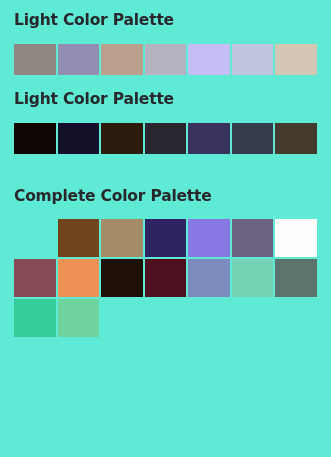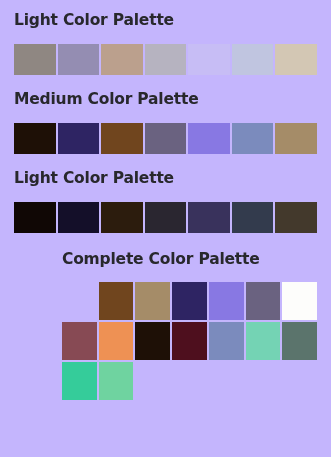--- a/index.html
+++ b/index.html
@@ -10,41 +10,41 @@
   body {
     width: 331px;
     height: 457px;
     font-family: "DejaVu Sans", sans-serif;
     overflow: hidden;
   }
   .page {
     width: 331px;
     height: 457px;
     position: relative;
-    background: #c4b5fd;
+    background: #5eead4;
     box-sizing: border-box;
     padding: 0 14px;
   }
   .section {
     margin: 0;
   }
   .section-title {
     font-family: "DejaVu Sans", sans-serif;
     font-size: 15.5px;
     font-weight: bold;
     color: #28282c;
     letter-spacing: -0.2px;
     margin: 0;
     padding: 0;
     line-height: 20px;
   }
   .sec-light   { padding-top: 10px; }
   .sec-medium  { padding-top: 14px; }
   .sec-dark    { padding-top: 14px; }
-  .sec-complete{ padding-top: 16px; margin-left: 48px; }
+  .sec-complete{ padding-top: 32px; }
 
   .swatch-row {
     display: flex;
     margin-top: 14px;
     gap: 2px;
   }
   .swatch {
     height: 31px;
     flex: 1 1 0;
   }
@@ -74,32 +74,20 @@
         <div class="swatch" title="#8F8782" style="background: rgb(143, 135, 130);"></div>
         <div class="swatch" title="#948DB2" style="background: rgb(148, 141, 178);"></div>
         <div class="swatch" title="#BBA08D" style="background: rgb(187, 160, 141);"></div>
         <div class="swatch" title="#B6B3C0" style="background: rgb(182, 179, 192);"></div>
         <div class="swatch" title="#C7BDF5" style="background: rgb(199, 189, 245);"></div>
         <div class="swatch" title="#C0C5E0" style="background: rgb(192, 197, 224);"></div>
         <div class="swatch" title="#D3C7B4" style="background: rgb(211, 199, 180);"></div>
       </div>
   </div>
 
-  <div class="section sec-medium">
-    <h2 class="section-title">Medium Color Palette</h2>
-    <div class="swatch-row">
-        <div class="swatch" title="#1E1006" style="background: rgb(30, 16, 6);"></div>
-        <div class="swatch" title="#2E2463" style="background: rgb(46, 36, 99);"></div>
-        <div class="swatch" title="#70451E" style="background: rgb(112, 69, 30);"></div>
-        <div class="swatch" title="#6A6280" style="background: rgb(106, 98, 128);"></div>
-        <div class="swatch" title="#8878E3" style="background: rgb(136, 120, 227);"></div>
-        <div class="swatch" title="#7B8BBD" style="background: rgb(123, 139, 189);"></div>
-        <div class="swatch" title="#A58C68" style="background: rgb(165, 140, 104);"></div>
-      </div>
-  </div>
 
   <div class="section sec-dark">
     <h2 class="section-title">Light Color Palette</h2>
     <div class="swatch-row">
         <div class="swatch" title="#100705" style="background: rgb(16, 7, 5);"></div>
         <div class="swatch" title="#140F29" style="background: rgb(20, 15, 41);"></div>
         <div class="swatch" title="#2C1C0D" style="background: rgb(44, 28, 13);"></div>
         <div class="swatch" title="#2A2630" style="background: rgb(42, 38, 48);"></div>
         <div class="swatch" title="#39325C" style="background: rgb(57, 50, 92);"></div>
         <div class="swatch" title="#333B4D" style="background: rgb(51, 59, 77);"></div>

